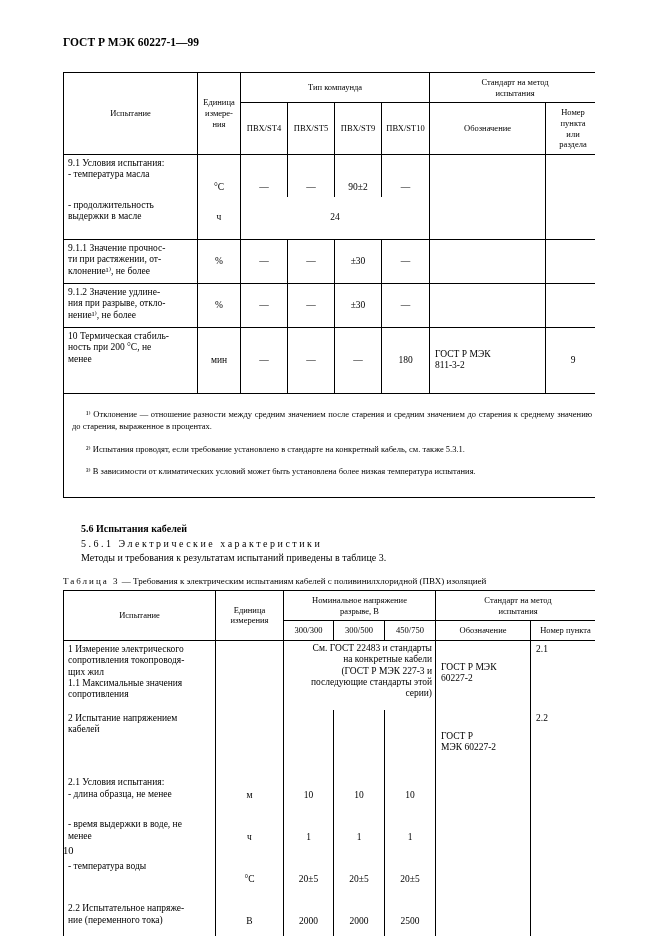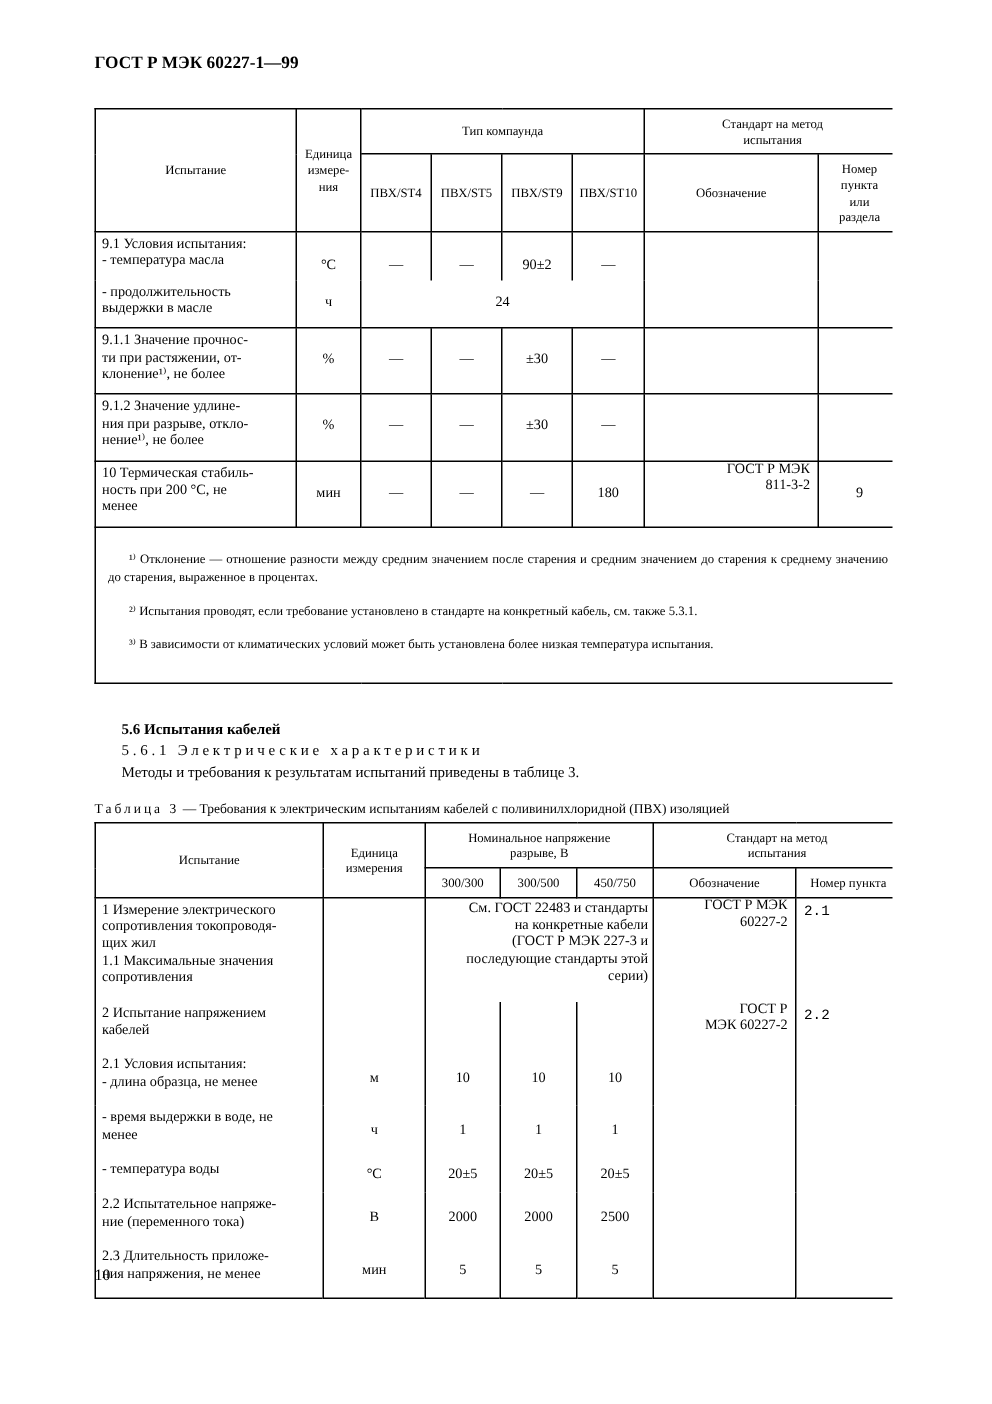--- a/index.html
+++ b/index.html
@@ -15,22 +15,22 @@
   .doc-header { font-size: 11.5px; font-weight: bold; margin-bottom: 24px; }
   .cap-italic { font-size: 9.5px; font-style: italic; margin-bottom: 4px; }
 
   table.gost { width: 100%; border-collapse: collapse; table-layout: fixed; border: 1px solid #000; }
   .gost th, .gost td { border: 1px solid #000; white-space: pre-line; }
   .gost th { font-weight: normal; font-size: 8.5px; text-align: center; vertical-align: middle; padding: 4px 1px; line-height: 1.25; }
   .gost td { font-size: 9.5px; line-height: 1.2; padding: 2px 3px; }
   .gost td.test { text-align: left; vertical-align: top; padding: 3px 4px 6px 4px; }
   .gost td.val  { text-align: center; vertical-align: middle; }
   .gost td.vb   { vertical-align: bottom; padding-bottom: 3px; }
-  .gost td.std  { text-align: right; vertical-align: top; padding: 0 5px; }
-  .gost td.num  { vertical-align: top; padding: 3px 5px; font-family: Liberation Mono, monospace; }
+  .gost td.std  { text-align: left; vertical-align: top; padding: 21px 5px; }
+  .gost td.num  { vertical-align: top; padding: 3px 5px; }
 
   
   .t2 tr.ra td { border-bottom: none; }
   .t2 tr.rb td { border-top: none; }
   .t2 td.fncell { padding: 4px 8px 8px 8px; }
   .fn { font-size: 8.5px; line-height: 1.35; text-indent: 14px; margin: 0; text-align: justify; }
 
   
   .t3 tbody td { border-top: none; border-bottom: none; }
   .t3 td.test { padding-bottom: 9px; }

